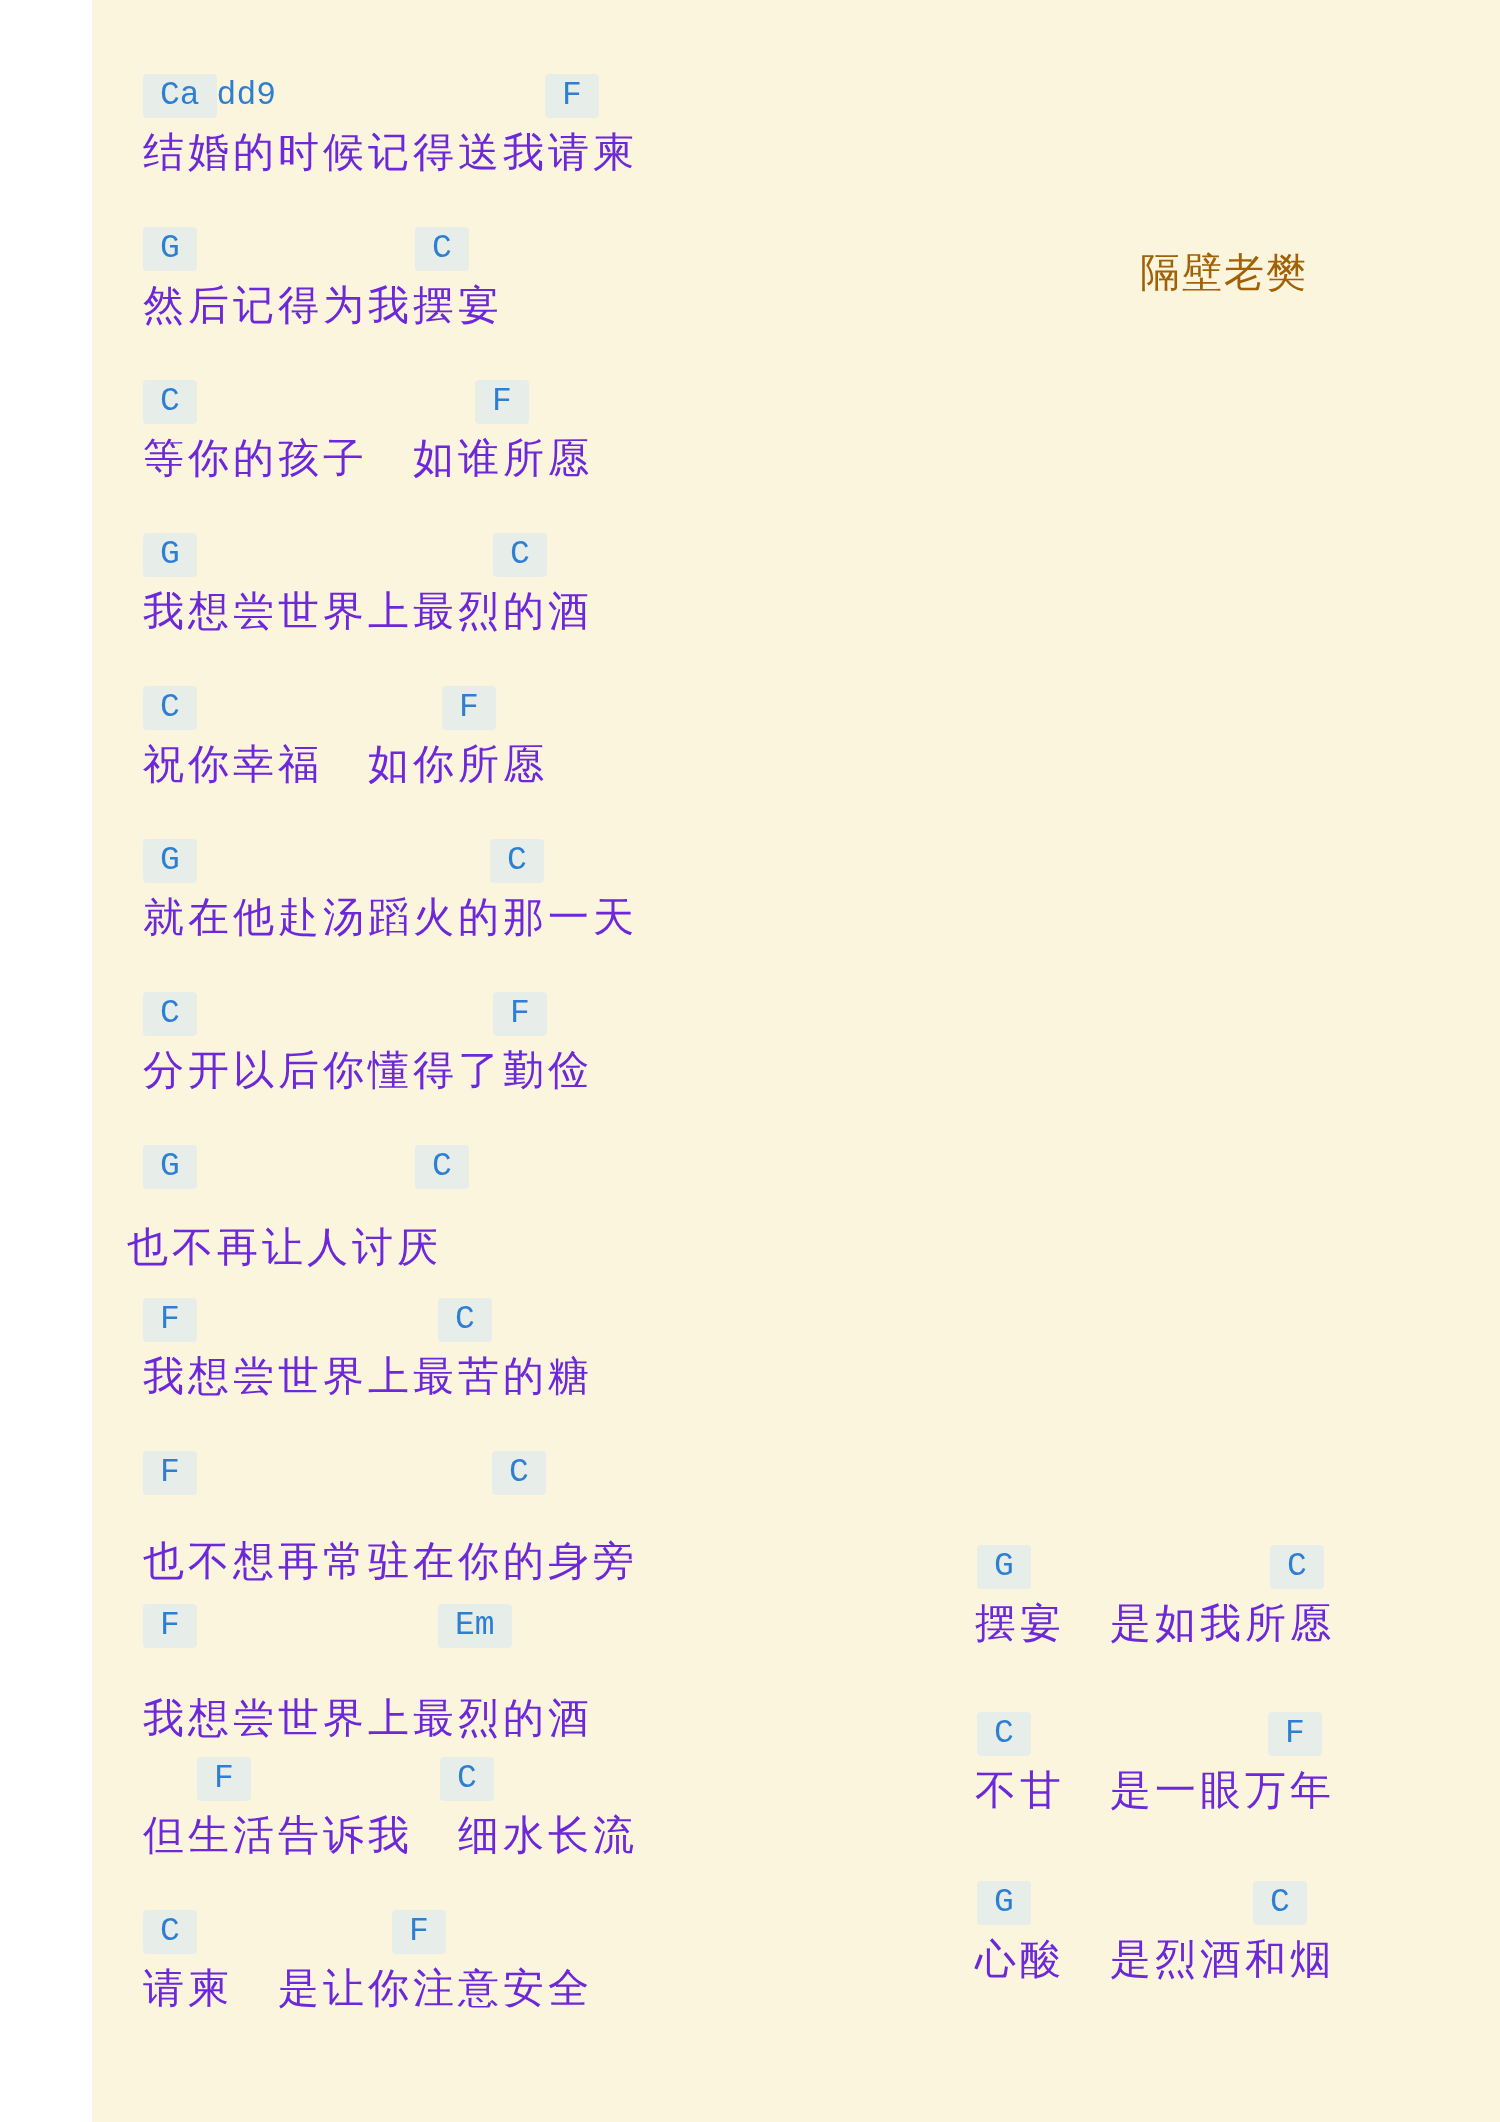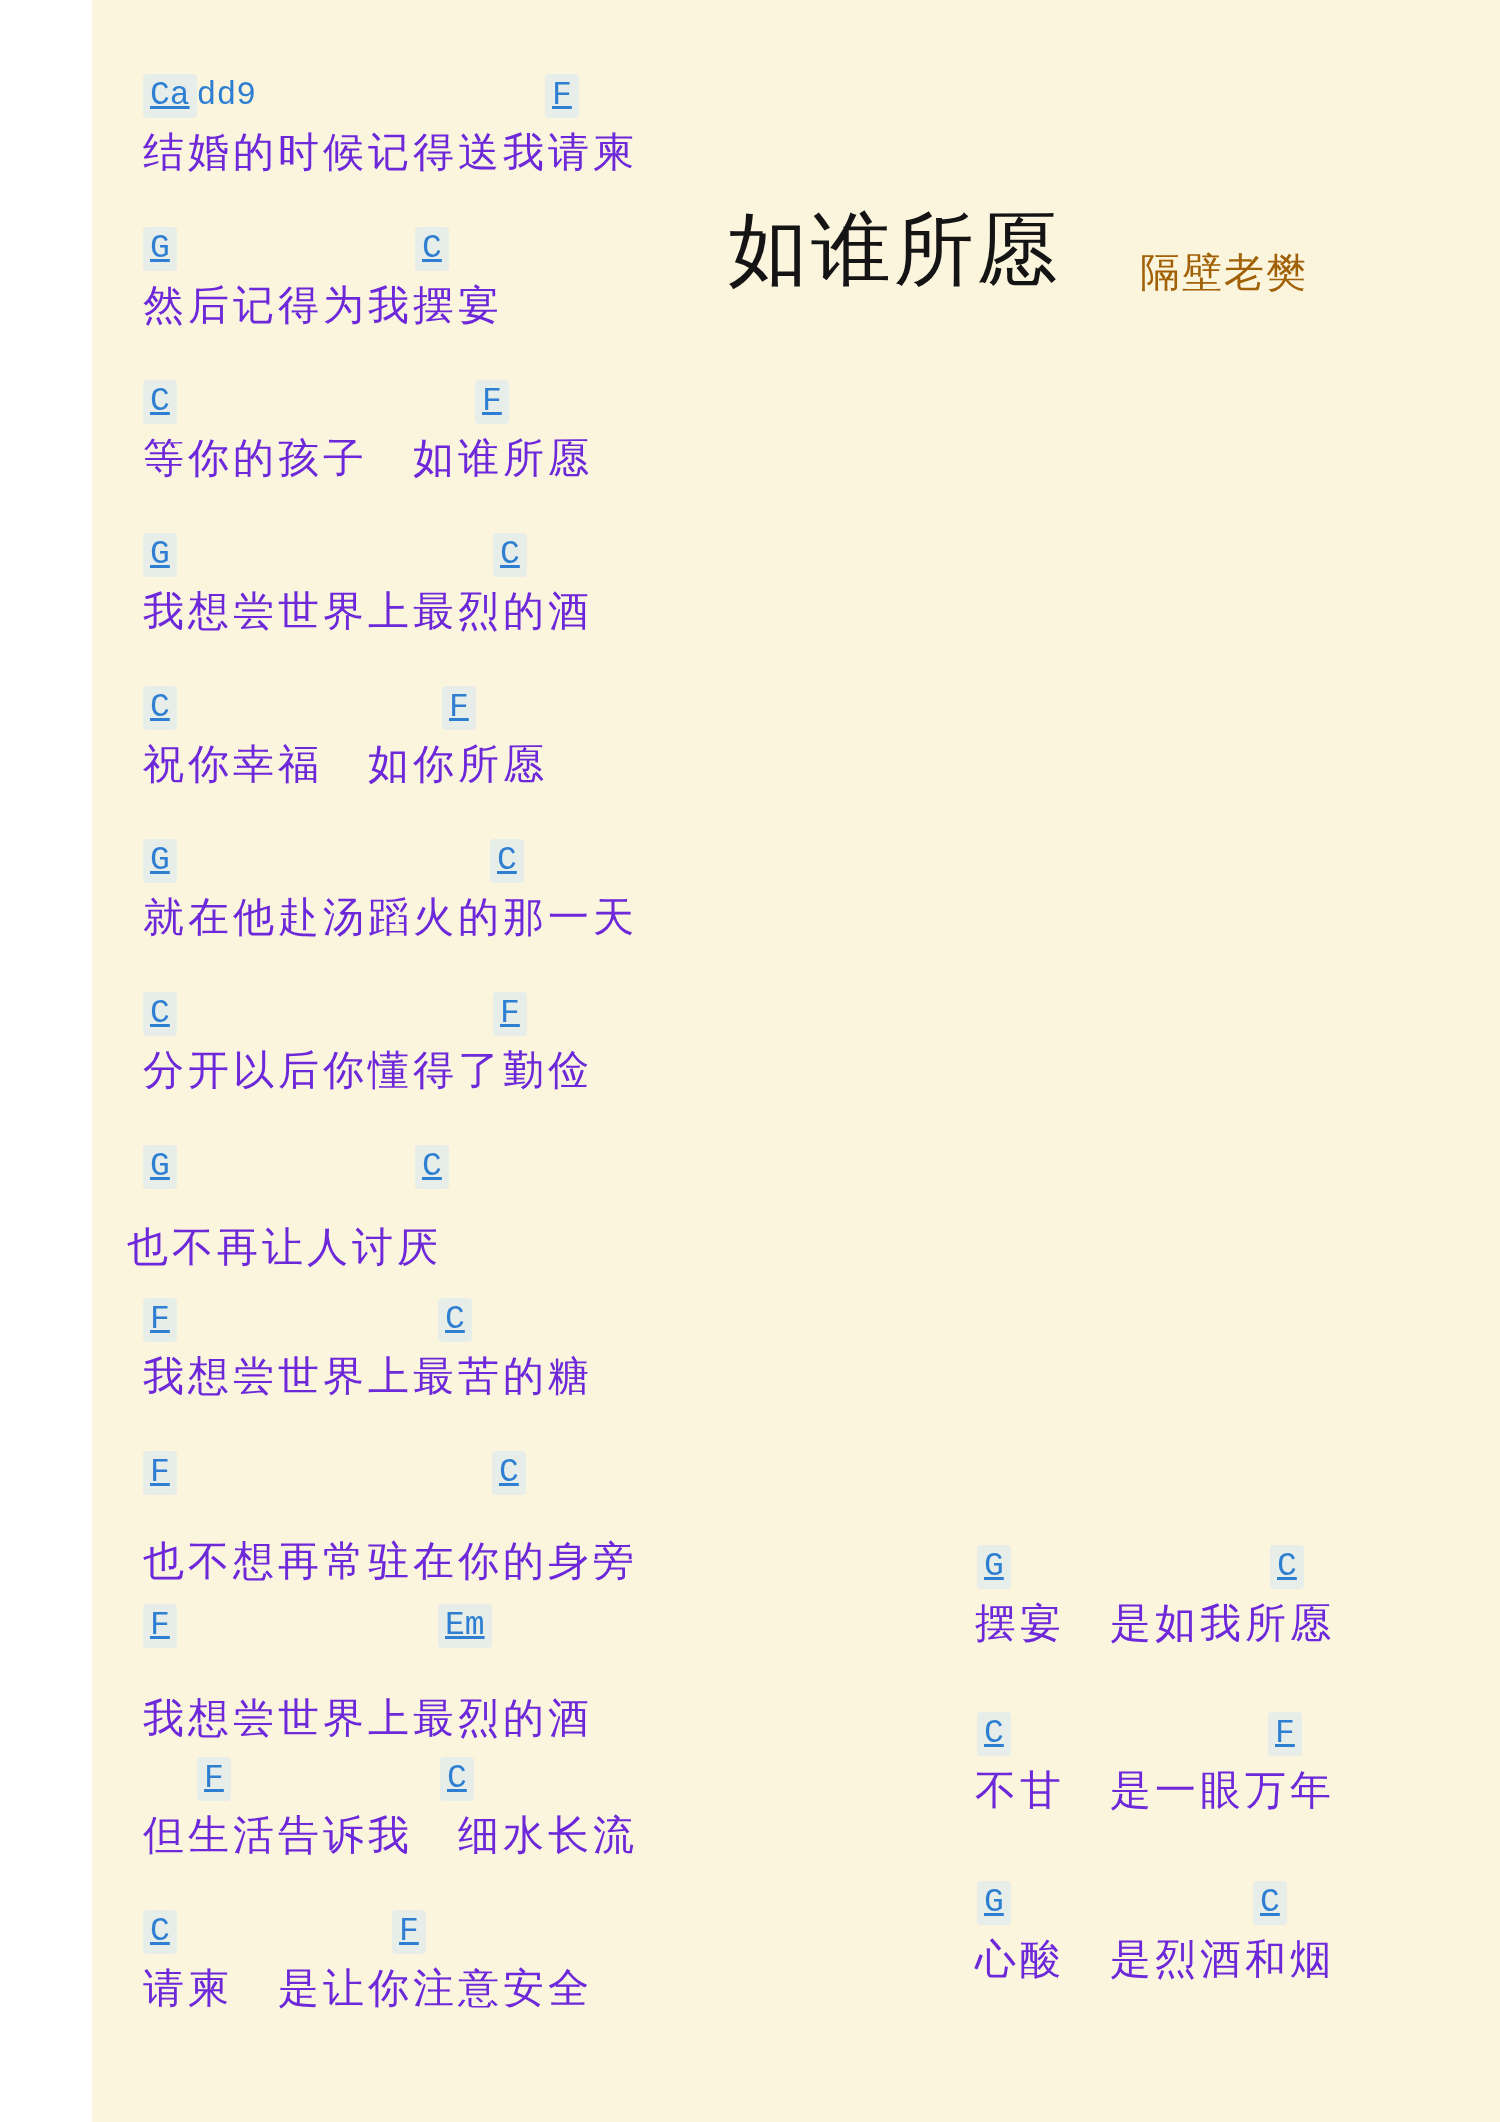--- a/index.html
+++ b/index.html
@@ -25,36 +25,35 @@
   }
   .lines{position:absolute;left:0;top:0;width:1408px;height:2122px;}
   .chord{
     position:absolute;
     font-family:"Liberation Mono", monospace;
     font-size:33px;line-height:36px;
     color:#2e7fd2;white-space:pre;
   }
   .chord-box{
     background:#e7eee9;border-radius:4px;
-    padding:4px 7px;display:inline-block;text-decoration:underline;
+    padding:4px 17px;display:inline-block;
   }
   .chord-rest{padding:4px 0;display:inline-block;}
   .lyric{
     position:absolute;
     font-size:41px;line-height:50px;letter-spacing:4px;
     color:#6d28d9;white-space:pre;
   }
 </style>
 </head>
 <body>
 
 <div class="page">
   <div class="left-margin"></div>
   <div class="sheet"></div>
-  <h1 class="title">如谁所愿</h1>
   <div class="artist">隔壁老樊</div>
   <div class="lines" id="lines">
       <div>
         <span class="chord" style="left: 143px; top: 74px;"><span class="chord-box">Ca</span><span class="chord-rest">dd9</span></span>
         <span class="chord" style="left: 545px; top: 74px;"><span class="chord-box">F</span></span>
         <div class="lyric" style="left: 143px; top: 127px;">结婚的时候记得送我请柬</div>
       </div>
       <div>
         <span class="chord" style="left: 143px; top: 227px;"><span class="chord-box">G</span></span>
         <span class="chord" style="left: 415px; top: 227px;"><span class="chord-box">C</span></span>

